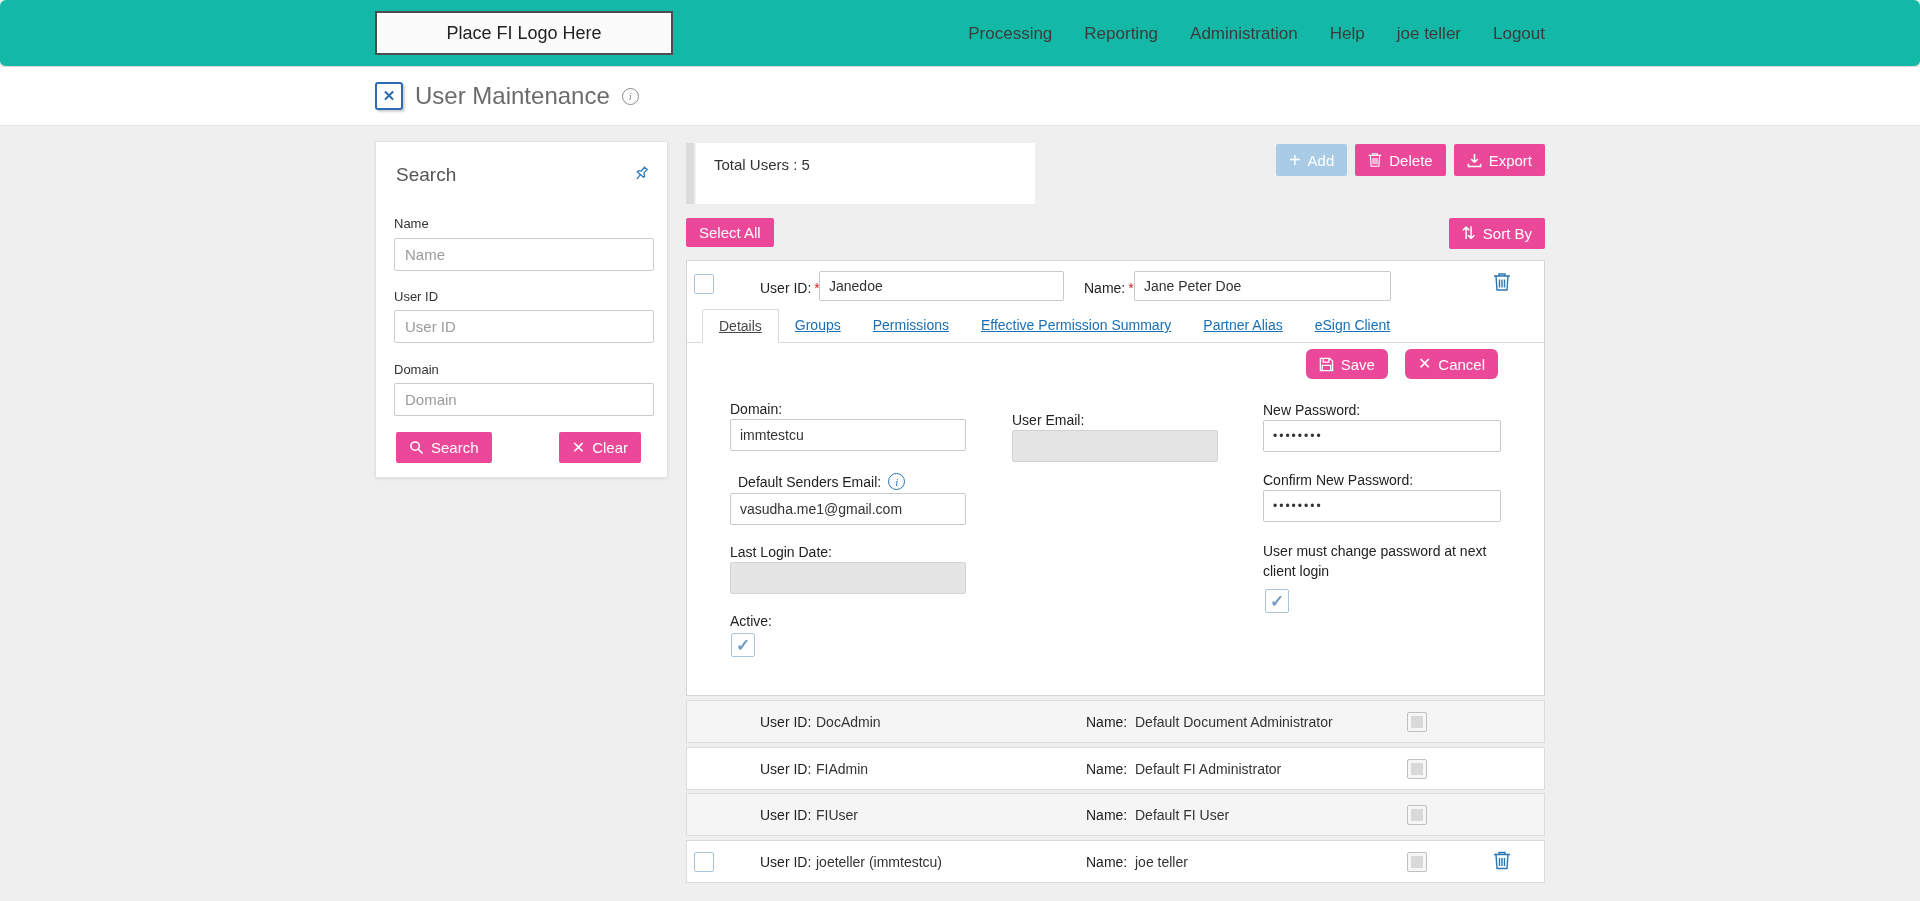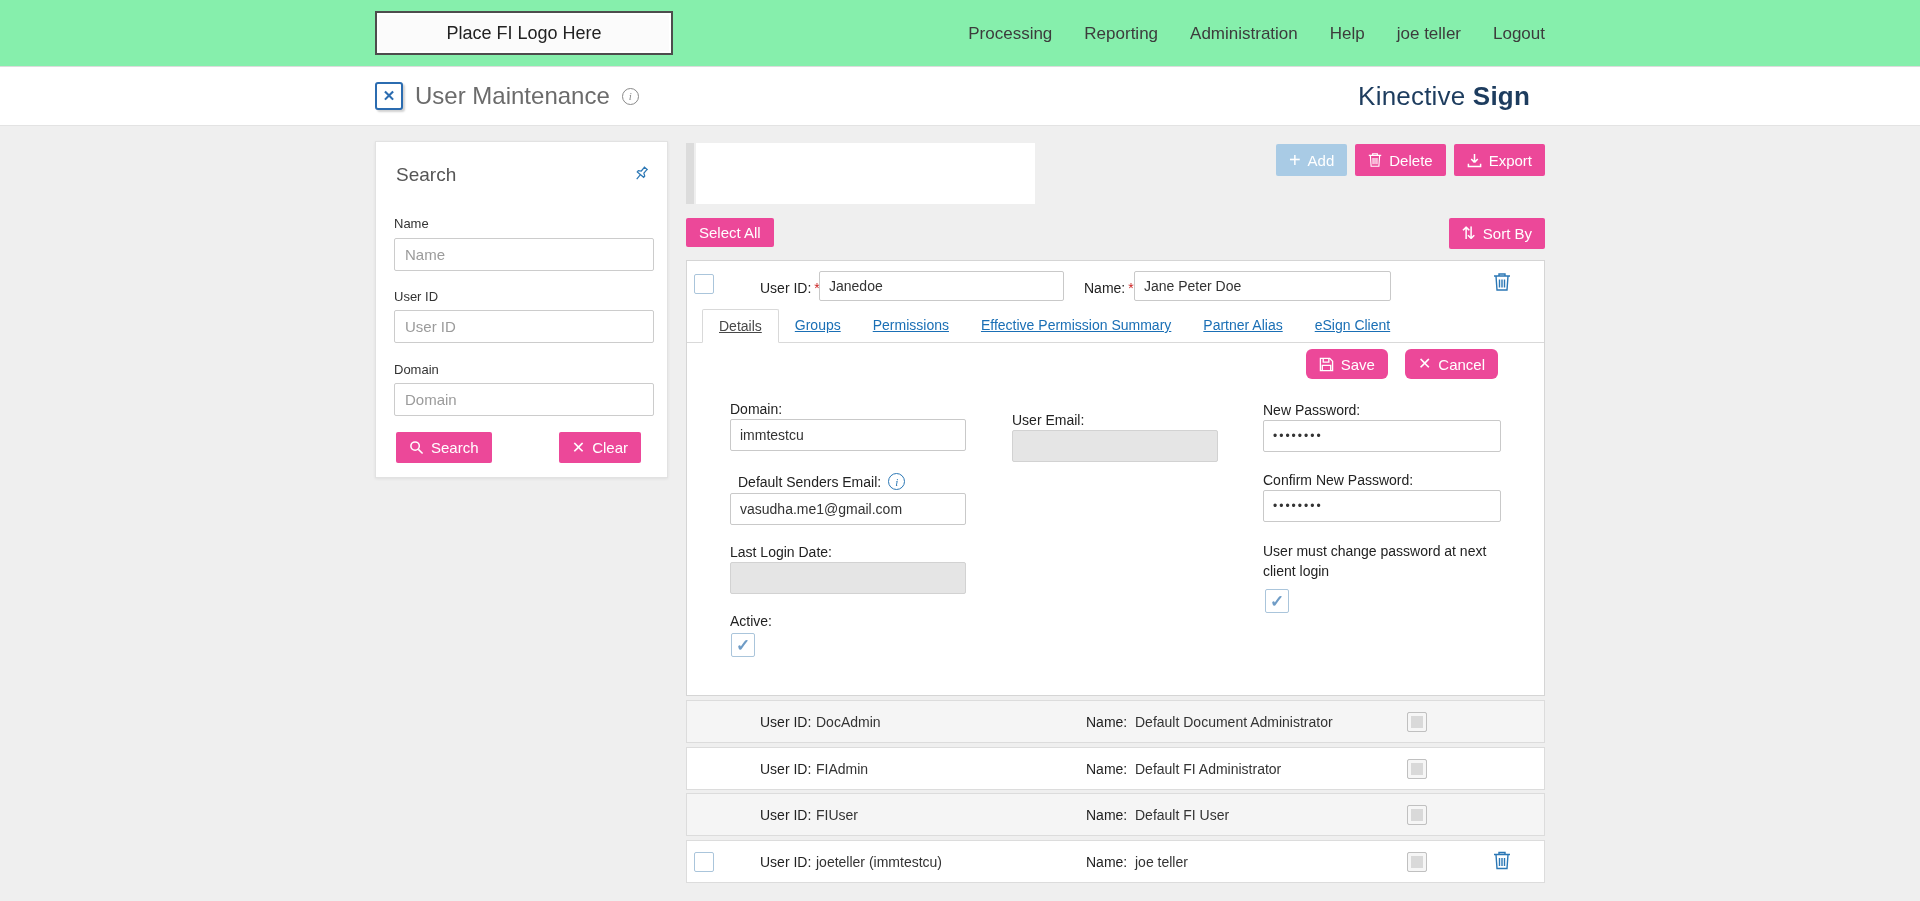--- a/index.html
+++ b/index.html
@@ -1,21 +1,21 @@
 <!DOCTYPE html>
 <html><head>
 <meta charset="utf-8">
 <style>
   * { margin:0; padding:0; box-sizing:border-box; }
   html,body { font-family:"Liberation Sans", sans-serif; }
   .page { position:relative; width:1920px; height:901px; background:#efefef; overflow:hidden; }
   .container { position:relative; width:1170px; margin:0 auto; height:100%; }
 
   
-  .topbar { position:absolute; top:0; left:0; width:1920px; height:67px; background:#86efac; border-bottom:1px solid #dcdcdc; }
+  .topbar { position:absolute; top:0; left:0; width:1920px; height:67px; background:#14b8a6; border-bottom:1px solid #dcdcdc;border-radius:6px; }
   .logo-box { position:absolute; left:0; top:11px; width:298px; height:44px; background:#fbfbfb;
               border:2px solid #4d4d4d; box-shadow:inset 0 0 0 2px #fff;
               display:flex; align-items:center; justify-content:center; font-size:18px; color:#222; }
   .nav { position:absolute; right:0; top:0; height:67px; display:flex; align-items:center; gap:32px; }
   .nav-item { font-size:17px; color:#3c3c3c; cursor:pointer; white-space:nowrap; }
 
   
   .header2 { position:absolute; top:67px; left:0; width:1920px; height:59px; background:#fff; border-bottom:1px solid #e3e3e3; }
   .title-wrap { position:absolute; left:0; top:0; height:100%; display:flex; align-items:center; gap:12px; }
   .um-icon { width:28px; height:28px; border:2px solid #2b6cb0; border-radius:3px; background:#fff; color:#2b6cb0;
@@ -125,23 +125,20 @@
   </div>
 
   <div class="header2">
     <div class="container">
       <div class="title-wrap">
         <span class="um-icon">
             <span>✕</span>
           </span>
         <span class="page-title">User Maintenance</span>
         <span class="info-icon info-gray">i</span>
-      </div>
-      <div class="brand">
-        <span>Kinective</span>&nbsp;<b>Sign</b>
       </div>
     </div>
   </div>
 
   <div class="main">
     <div class="container">
 
       <aside class="search-card">
         <div class="search-head">
           <span class="search-title">Search</span>
@@ -172,20 +169,21 @@
           </button>
           <button class="btn">
             <span class="glyph">✕</span>
             <span>Clear</span>
           </button>
         </div>
       </aside>
 
       <div class="summary-strip"></div>
       <div class="summary-box">
+        <div>Total Users : 5</div>
       </div>
 
       <div class="toolbar">
         <button class="btn btn-add">
           <span class="glyph">+</span>
           <span>Add</span>
         </button>
         <button class="btn">
           <span>
               <svg width="14" height="16" viewBox="0 0 18 20">

